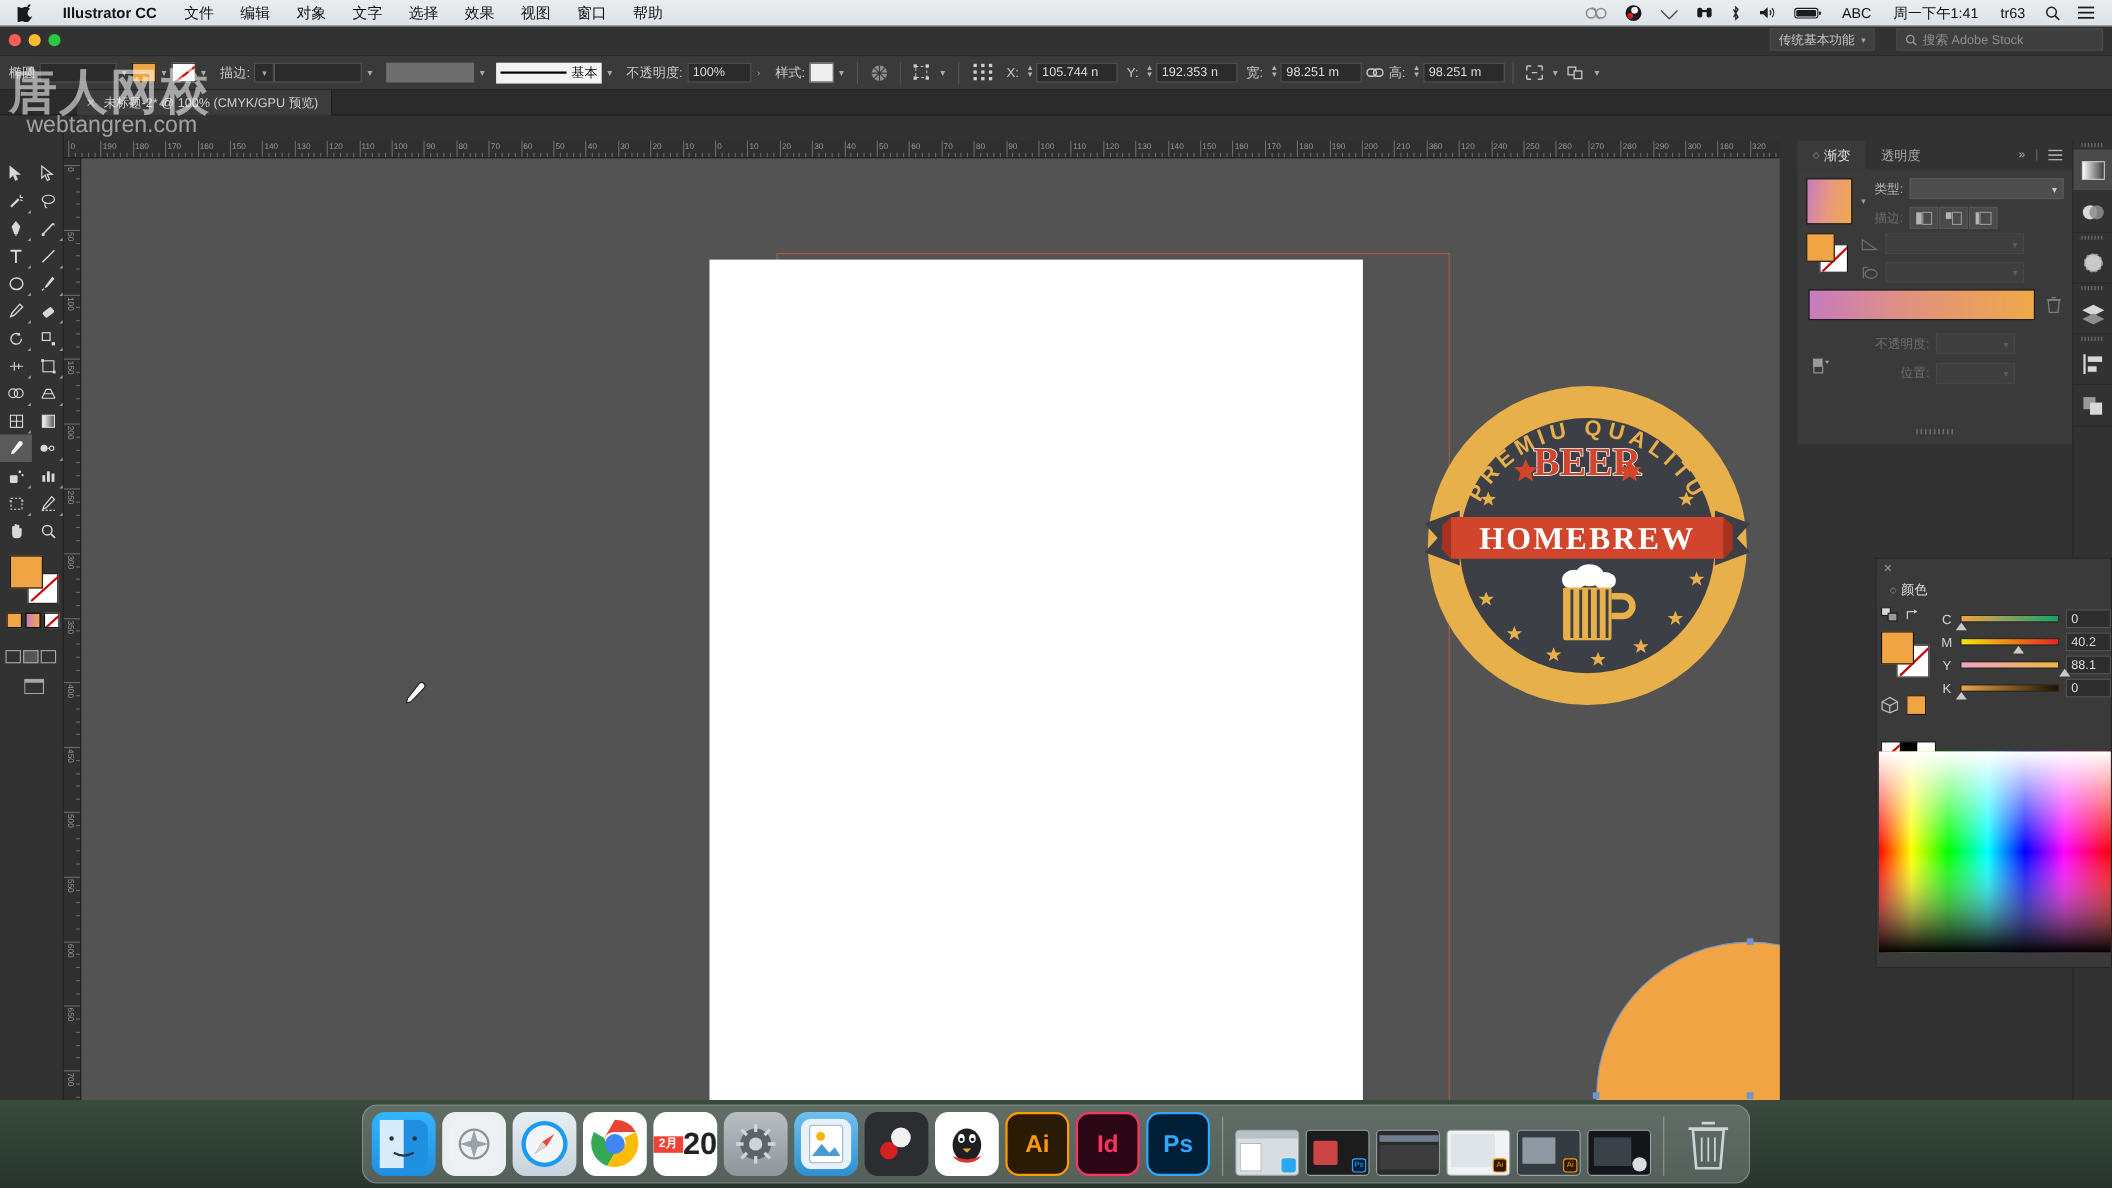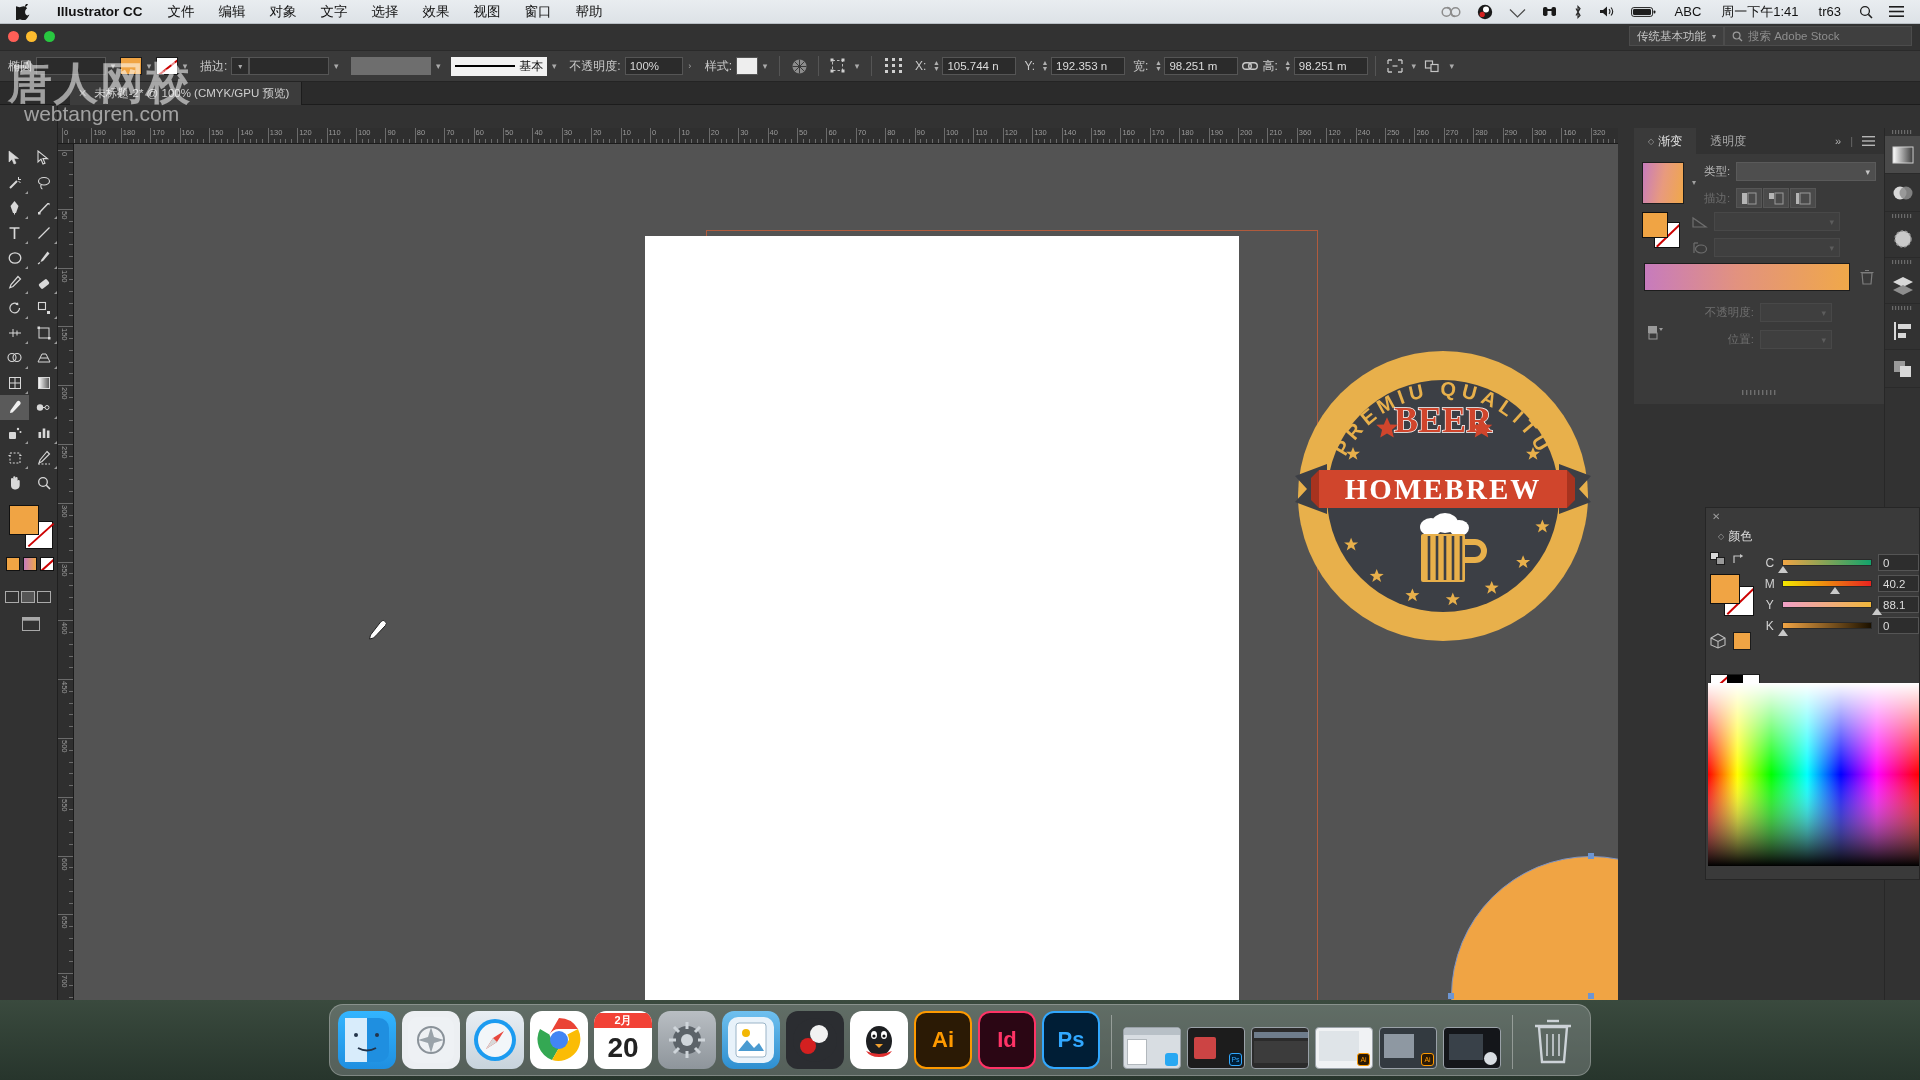--- a/index.html
+++ b/index.html
@@ -252,21 +252,21 @@
   </div>
 
   <div class="app">
 
     <div class="titlerow">
       <div class="lights">
         <div class="light l-red"></div>
         <div class="light l-yel"></div>
         <div class="light l-grn"></div>
       </div>
-      <div style="position:absolute;right:8px;top:2px;display:flex;align-items:center;gap:0;">
+      <div style="position:absolute;right:8px;top:2px;display:flex;align-items:center;gap:20px;">
         <div style="display:flex;align-items:center;gap:6px;background:#3f3f3f;border:1px solid #4c4c4c;height:20px;padding:0 7px;color:#c6c6c6;font-size:11.5px;">
           <span>传统基本功能</span>
           <span style="font-size:8px;color:#a6a6a6;">▾</span>
         </div>
         <div style="display:flex;align-items:center;gap:5px;background:#3f3f3f;border:1px solid #4c4c4c;height:20px;padding:0 7px;width:188px;color:#8e8e8e;font-size:11.5px;">
           <svg width="11" height="11" viewBox="0 0 11 11">
               <circle cx="4.6" cy="4.6" r="3.4" stroke="#9b9b9b" stroke-width="1.2" fill="none"></circle>
               <path d="M7.2 7.2 L10 10" stroke="#9b9b9b" stroke-width="1.3"></path>
             </svg>
           <span>搜索 Adobe Stock</span>
@@ -1457,21 +1457,21 @@
       <div class="dockicon" style="background:#fff;">
         <svg width="46" height="46" viewBox="0 0 46 46">
             <circle cx="23" cy="23" r="22" fill="#fff"></circle>
             <path d="M23 1 a22 22 0 0 1 19 11 H23 a11 11 0 0 0-9.6 5.6z" fill="#ea4335"></path>
             <path d="M4 12 a22 22 0 0 0 12 31 l9.5-16.4 A11 11 0 0 1 13.4 17.6z" fill="#34a853"></path>
             <path d="M42 12 a22 22 0 0 1-26 31 l9.5-16.4 A11 11 0 0 0 33 23 a11 11 0 0 0-1.6-5.6z" fill="#fbbc05"></path>
             <circle cx="23" cy="23" r="9" fill="#4285f4"></circle>
           </svg>
 
       </div>
-      <div class="dockicon" style="background:#fff;flex-direction:column;align-items:center;">
+      <div class="dockicon" style="background:#fff;flex-direction:row;align-items:center;">
         <div style="background:#f24236;color:#fff;font-size:11px;width:100%;text-align:center;line-height:15px;">2月</div>
         <div style="color:#222;font-size:28px;line-height:40px;">20</div>
       </div>
       <div class="dockicon" style="background:linear-gradient(to bottom,#b9bec3,#8e959b);">
         <svg width="46" height="46" viewBox="0 0 46 46">
             <circle cx="23" cy="23" r="14" fill="#5c6369"></circle>
             <circle cx="23" cy="23" r="6" fill="#cfd5da"></circle>
             <g stroke="#cfd5da" stroke-width="3">
               <path d="M23 5v7M23 34v7M5 23h7M34 23h7M10 10l5 5M31 31l5 5M36 10l-5 5M15 31l-5 5"></path>
             </g>

